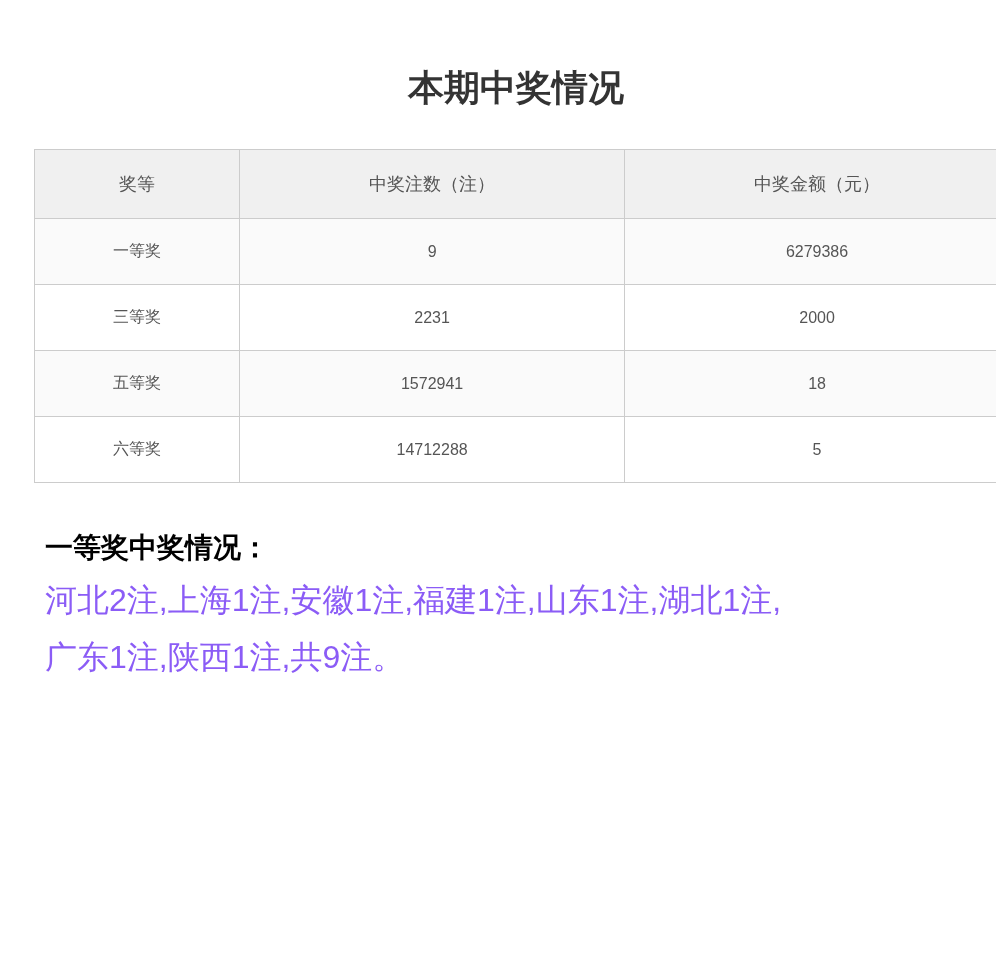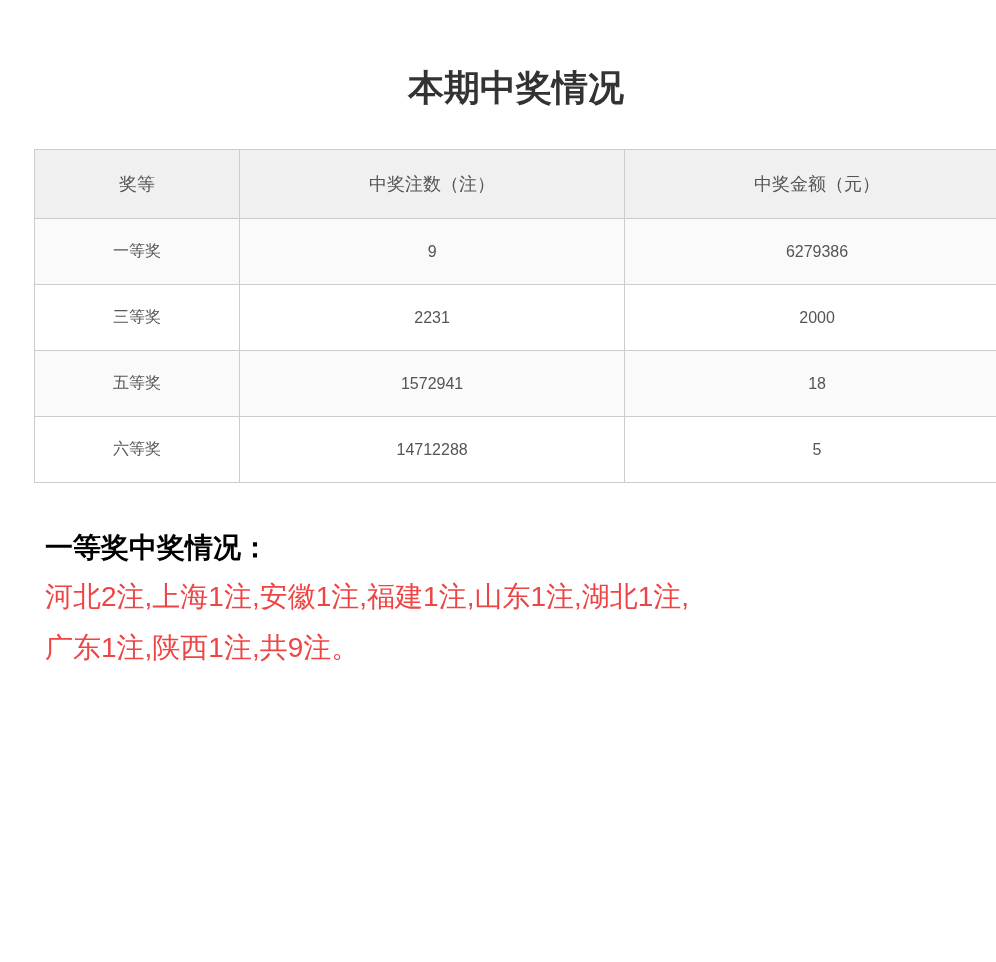--- a/index.html
+++ b/index.html
@@ -70,22 +70,22 @@
     }
 
     .first-prize-title {
       font-size: 28px;
       font-weight: bold;
       color: #000;
       margin-bottom: 8px;
     }
 
     .first-prize-detail {
-      font-size: 28px;
-      color: #ef4444;
+      font-size: 32px;
+      color: #8b5cf6;
       line-height: 1.6;
     }
   </style>
 </head>
 <body>
 
 <div class="page-container">
   <h1 class="page-title">本期中奖情况</h1>
 
   <table class="prize-table">

